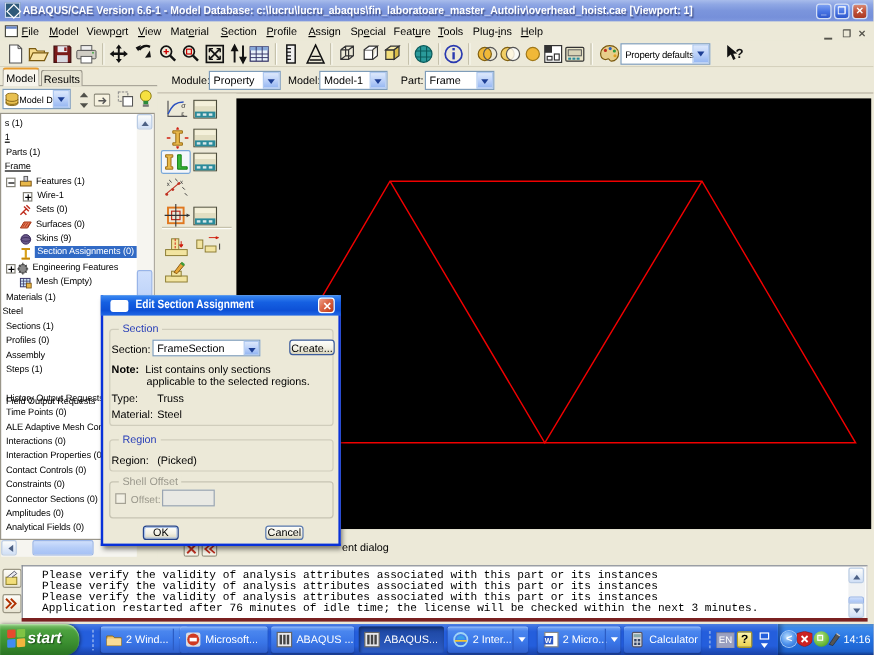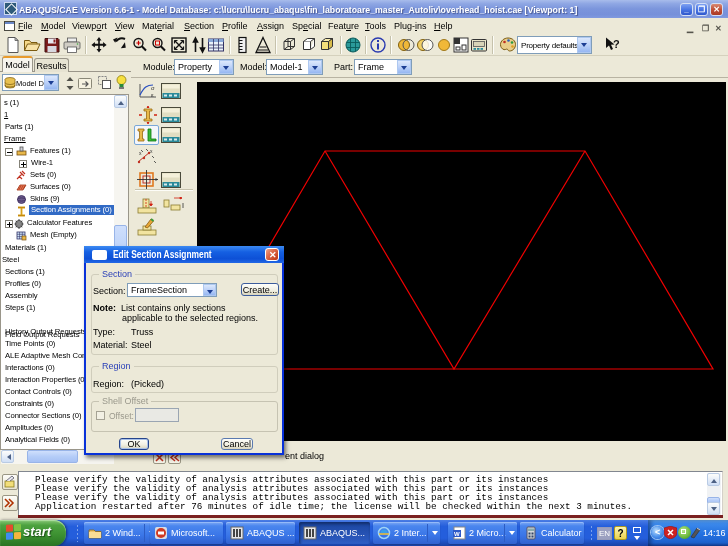--- a/index.html
+++ b/index.html
@@ -411,21 +411,21 @@
     <svg class="ticn10" style="left:15px;top:111px">
         <path d="M2 1.5 h7 M2 9.5 h7 M5.5 1.5 V9.5" stroke="#d8a018" stroke-width="1.8" fill="none"></path>
         <path d="M2 1.5 h7 M2 9.5 h7" stroke="#b87808" stroke-width="0.6"></path>
       </svg>
     <div class="trow tsel" style="left:28px; top:110px;">Section Assignments (0)</div>
     <div class="pm plus" style="left:4px; top:125px;"></div>
     <svg class="ticn10" style="left:13px;top:123px">
         <circle cx="5" cy="6" r="3.6" fill="#888" stroke="#444" stroke-width="0.8"></circle>
         <path d="M5 1 V3 M5 9 V11 M0.5 6 H2.5 M7.5 6 H9.5 M1.8 2.8 L3.2 4.2 M6.8 7.8 L8.2 9.2 M8.2 2.8 L6.8 4.2 M3.2 7.8 L1.8 9.2" stroke="#444" stroke-width="1"></path>
       </svg>
-    <div class="trow" style="left:26px; top:123px;">Calculator Features</div>
+    <div class="trow" style="left:26px; top:123px;">Engineering Features</div>
     <svg class="ticn10" style="left:15px;top:135px">
         <rect x="1" y="2" width="8" height="7" fill="#cfe4f8" stroke="#336" stroke-width="0.8"></rect>
         <path d="M1 4.3 h8 M1 6.6 h8 M3.6 2 v7 M6.3 2 v7" stroke="#336" stroke-width="0.6"></path>
         <rect x="6" y="6" width="4" height="4" fill="#e8b84a" stroke="#7a5210" stroke-width="0.7"></rect>
       </svg>
     <div class="trow" style="left:29px; top:135px;">Mesh (Empty)</div>
     <div class="trow" style="left:4px; top:148px;">Materials (1)</div>
     <div class="trow" style="left:1px; top:160px;">Steel</div>
     <div class="trow" style="left:4px; top:172px;">Sections (1)</div>
     <div class="trow" style="left:4px; top:184px;">Profiles (0)</div>

